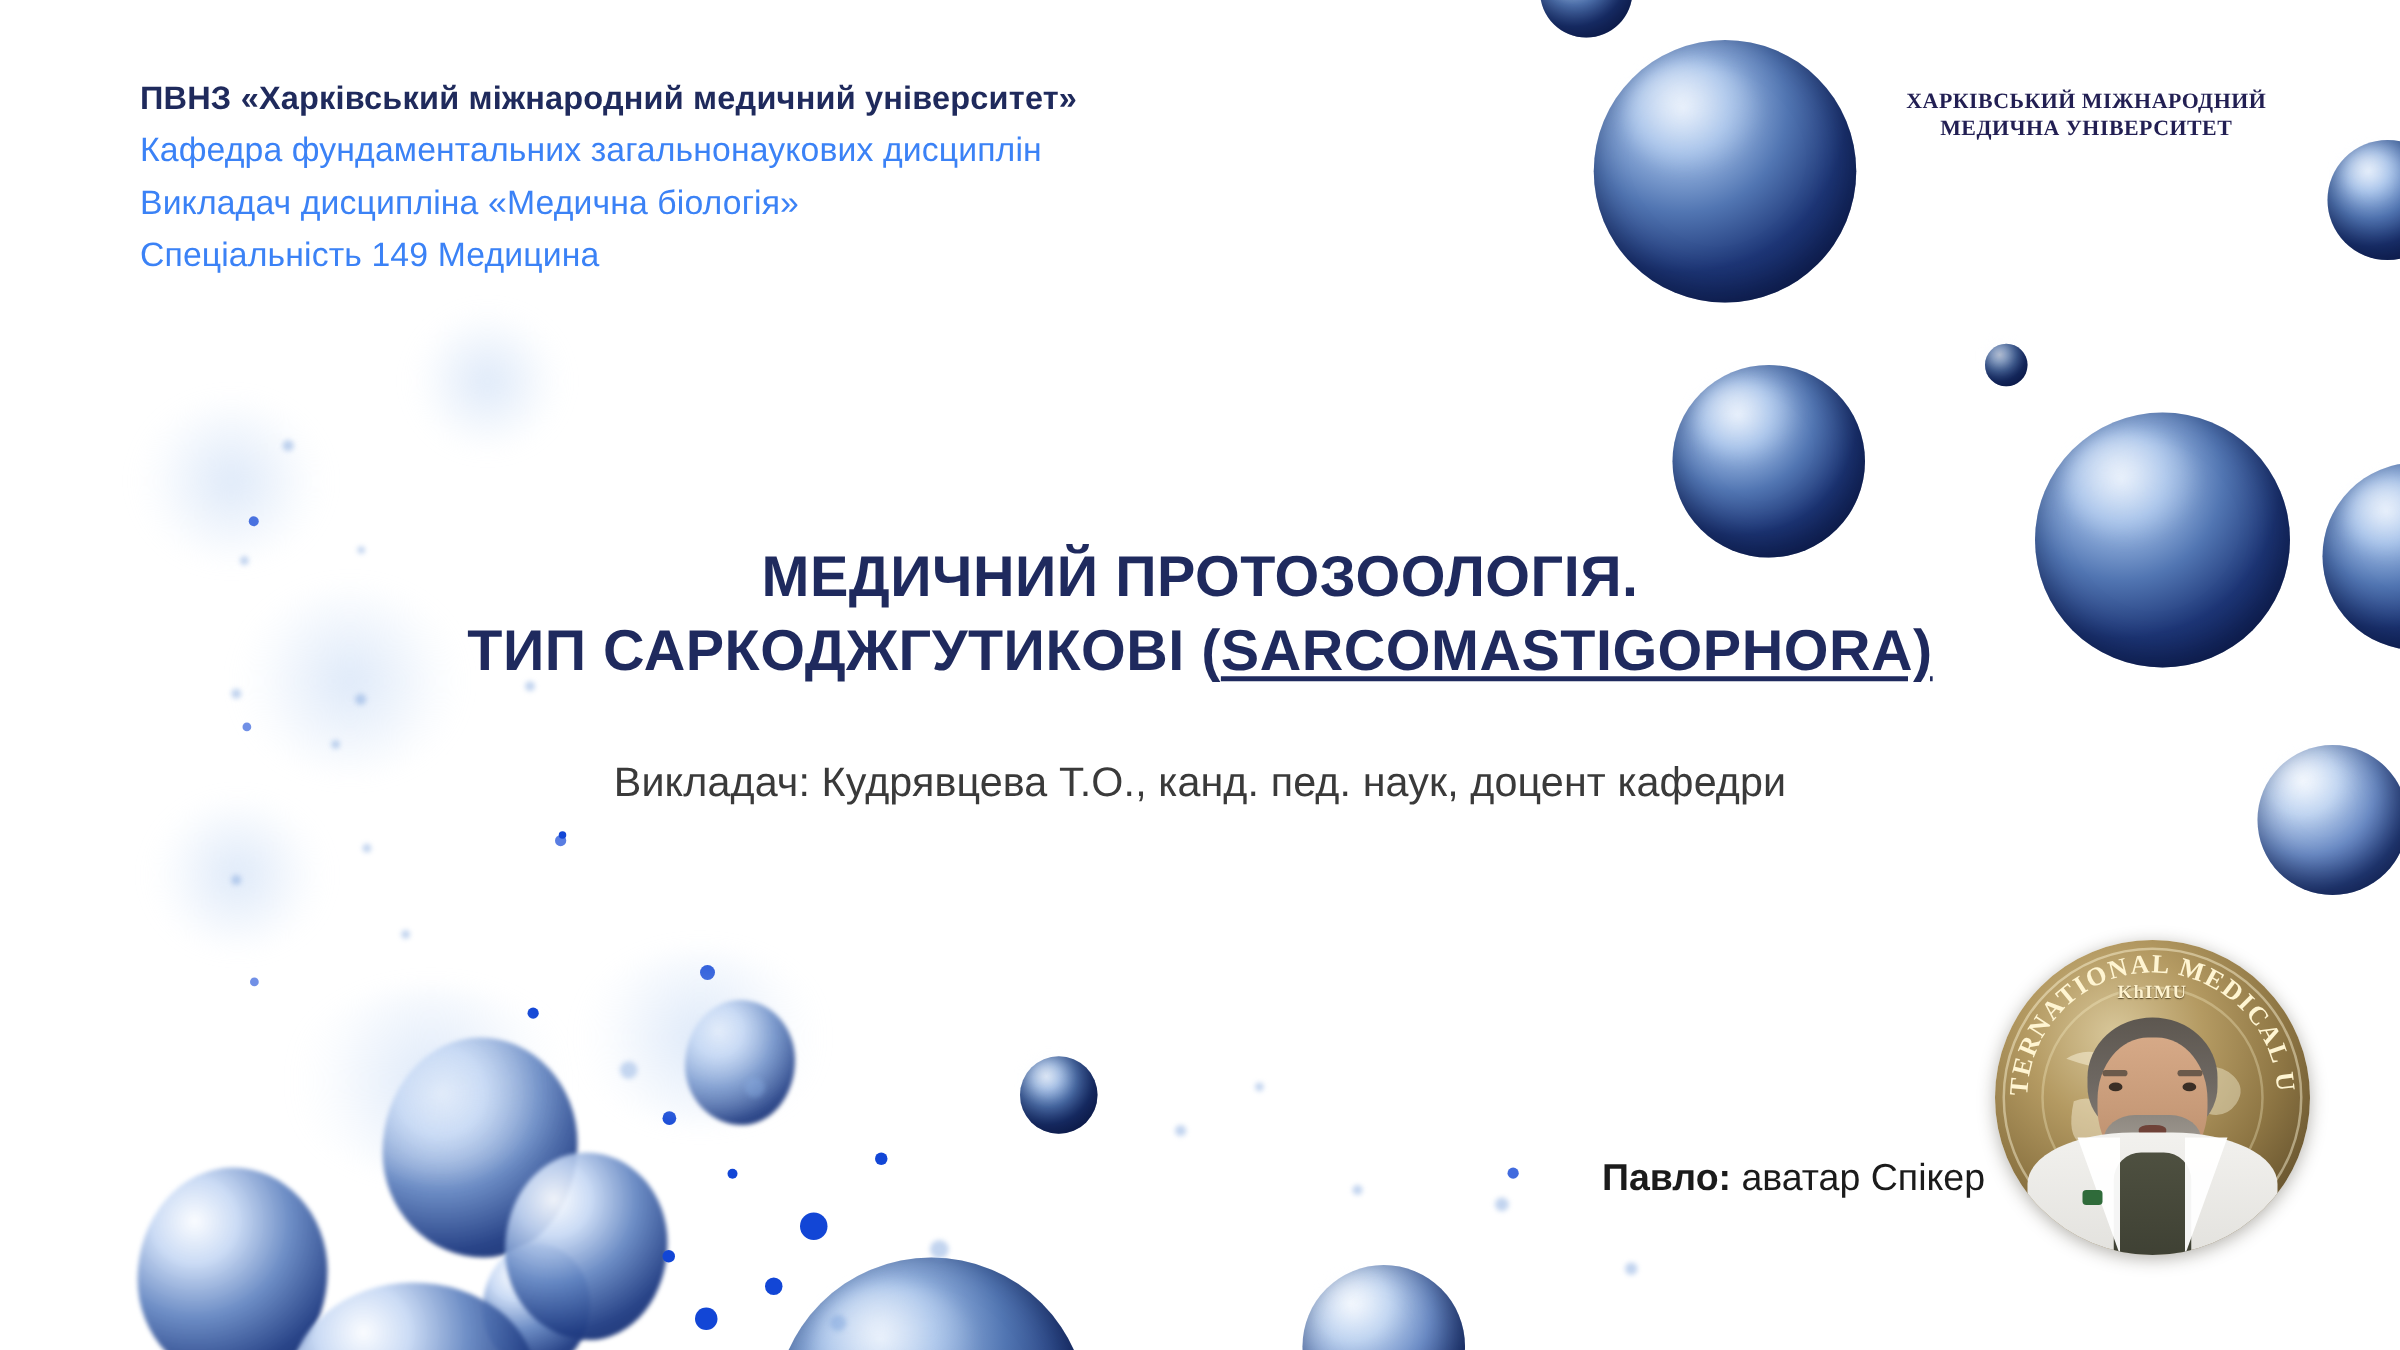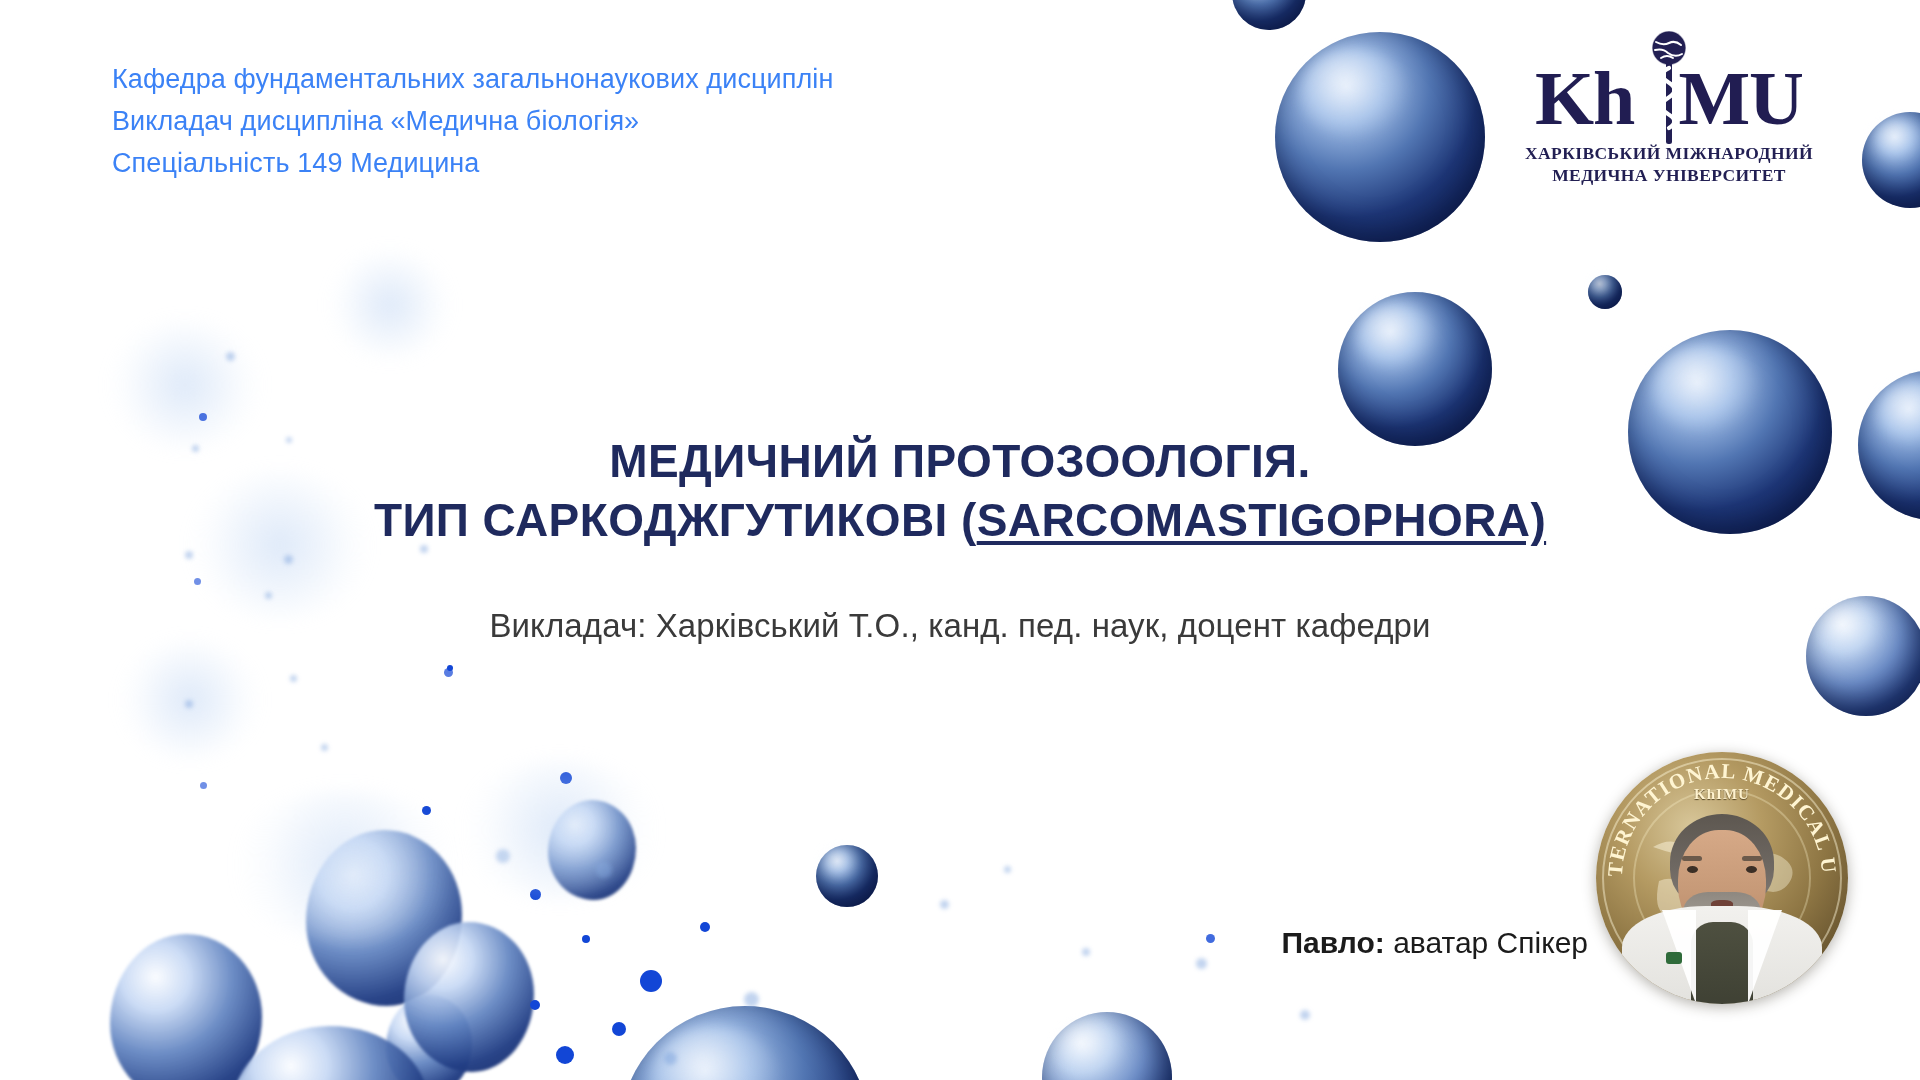--- a/index.html
+++ b/index.html
@@ -380,48 +380,39 @@
     <div class="dot pale" style="left:1082px;top:948px;width:8px;height:8px;"></div>
     <div class="dot pale" style="left:1196px;top:958px;width:11px;height:11px;"></div>
     <div class="dot" style="left:1206px;top:934px;width:9px;height:9px;opacity:.8;"></div>
     <div class="dot pale" style="left:1300px;top:1010px;width:10px;height:10px;"></div>
 
     <div class="mist" style="left:230px;top:790px;width:230px;height:150px;"></div>
     <div class="mist" style="left:460px;top:760px;width:200px;height:140px;"></div>
   </div>
 
   <div id="header-block">
+    <div class="line strong">ПВНЗ «Харківський міжнародний медичний університет»</div>
     <div class="line">Кафедра фундаментальних загальнонаукових дисциплін</div>
     <div class="line">Викладач дисципліна «Медична біологія»</div>
     <div class="line">Спеціальність 149 Медицина</div>
   </div>
 
   <div id="logo">
-    <div class="wordmark">
-      <span>Kh</span><span class="gap"></span><span>MU</span>
-      <svg class="caduceus" viewBox="0 0 60 118" aria-hidden="true">
-        <circle cx="30" cy="20" r="17" fill="#221f53"></circle>
-        <path d="M17 14 q7 4 13 1 q6 -3 12 2 M16 22 q8 -2 13 3 q7 5 14 1 M22 30 q6 -4 12 0" stroke="#ffffff" stroke-width="2" fill="none" stroke-linecap="round"></path>
-        <ellipse cx="30" cy="20" rx="17" ry="17" fill="none" stroke="#ffffff" stroke-width="1.2" opacity="0.6"></ellipse>
-        <rect x="27" y="34" width="6" height="82" rx="2.5" fill="#221f53"></rect>
-        <path d="M30 40 q-13 6 -1 14 q13 8 0 16 q-13 8 0 16 q12 7 1 14" stroke="#ffffff" stroke-width="4.2" fill="none" stroke-linecap="round"></path>
-      </svg>
-    </div>
     <div class="subname">
       <div>ХАРКІВСЬКИЙ МІЖНАРОДНИЙ</div>
       <div>МЕДИЧНА УНІВЕРСИТЕТ</div>
     </div>
   </div>
 
   <div id="title-block">
     <div class="tline">МЕДИЧНИЙ ПРОТОЗООЛОГІЯ.</div>
     <div class="tline"><span>ТИП САРКОДЖГУТИКОВІ (</span><span class="under">SARCOMASTIGOPHORA)</span></div>
   </div>
 
-  <div id="subtitle">Викладач: Харківський Т.О., канд. пед. наук, доцент кафедри</div>
+  <div id="subtitle">Викладач: Кудрявцева Т.О., канд. пед. наук, доцент кафедри</div>
 
   <div id="speaker-line">
     <span class="lbl">Павло:</span>
     <span>аватар Спікер</span>
   </div>
 
   <div id="avatar-badge">
     <svg class="seal-globe" viewBox="0 0 186 186" aria-hidden="true">
       <circle cx="93" cy="93" r="88" fill="none" stroke="rgba(255,245,210,0.35)" stroke-width="2"></circle>
       <path d="M24 62 q16 -10 32 -2 q12 6 22 0 q10 -6 20 2 q-12 12 -30 10 q-22 -2 -44 -10z" fill="rgba(255,250,228,0.55)"></path>

